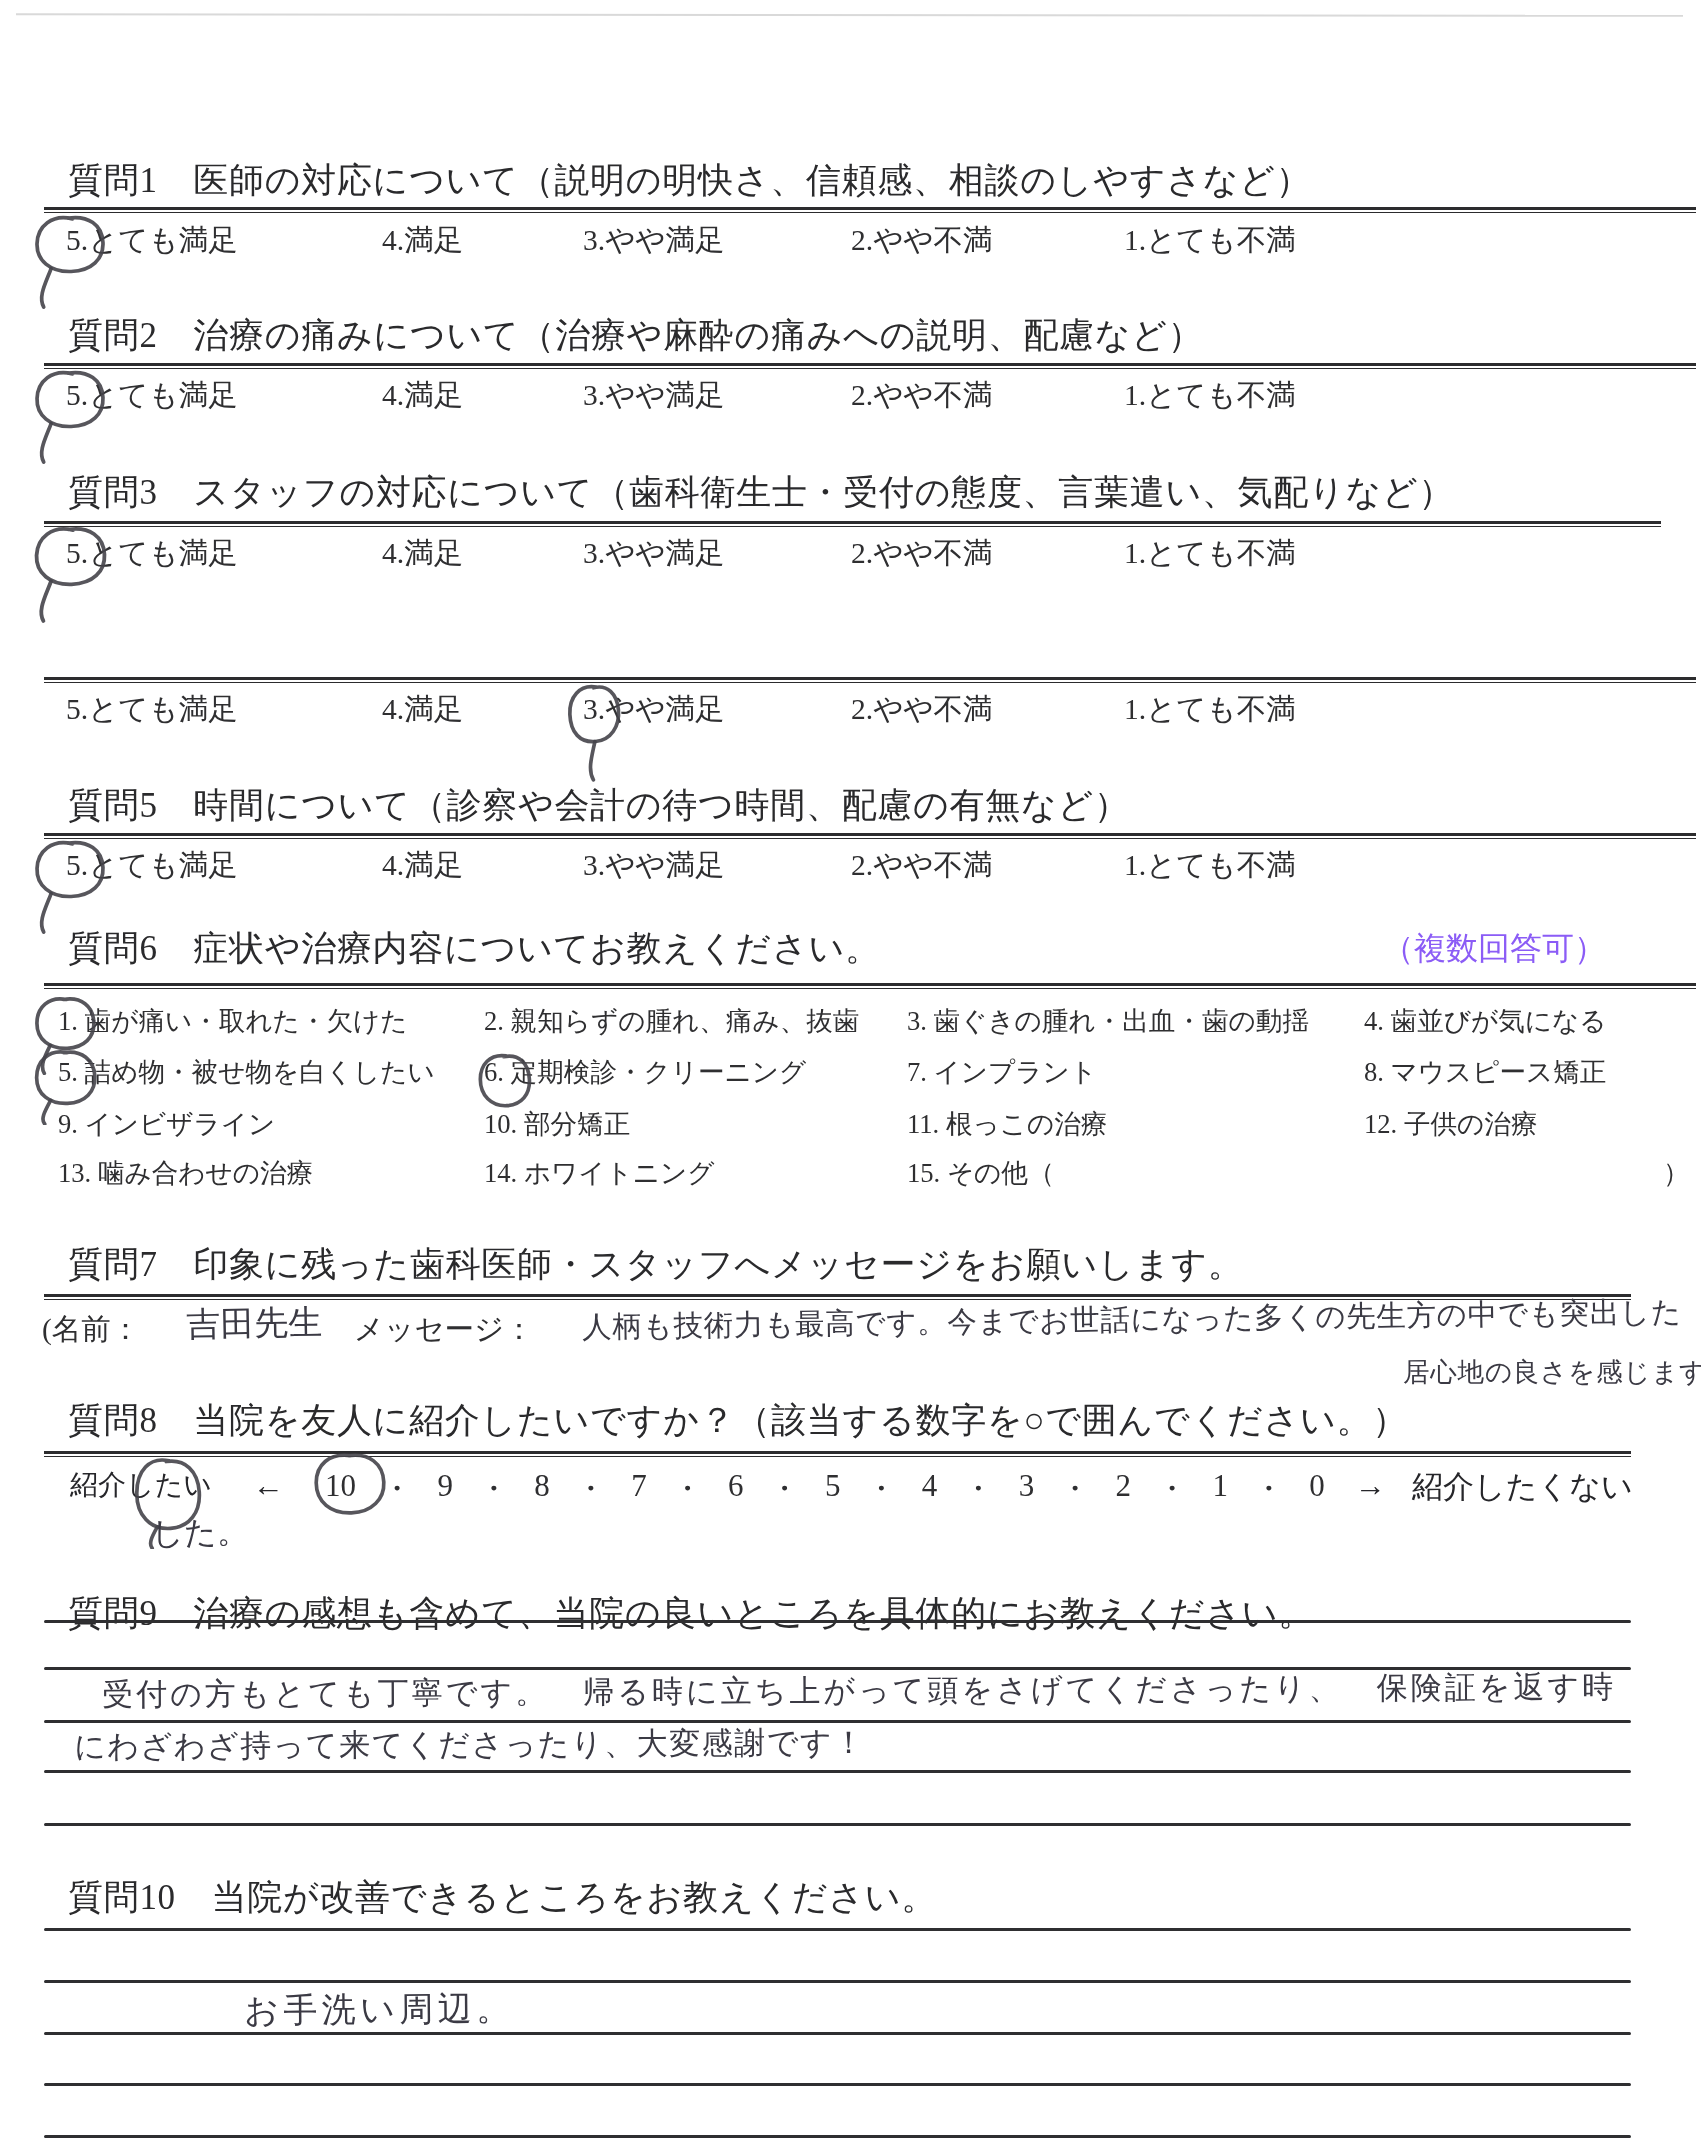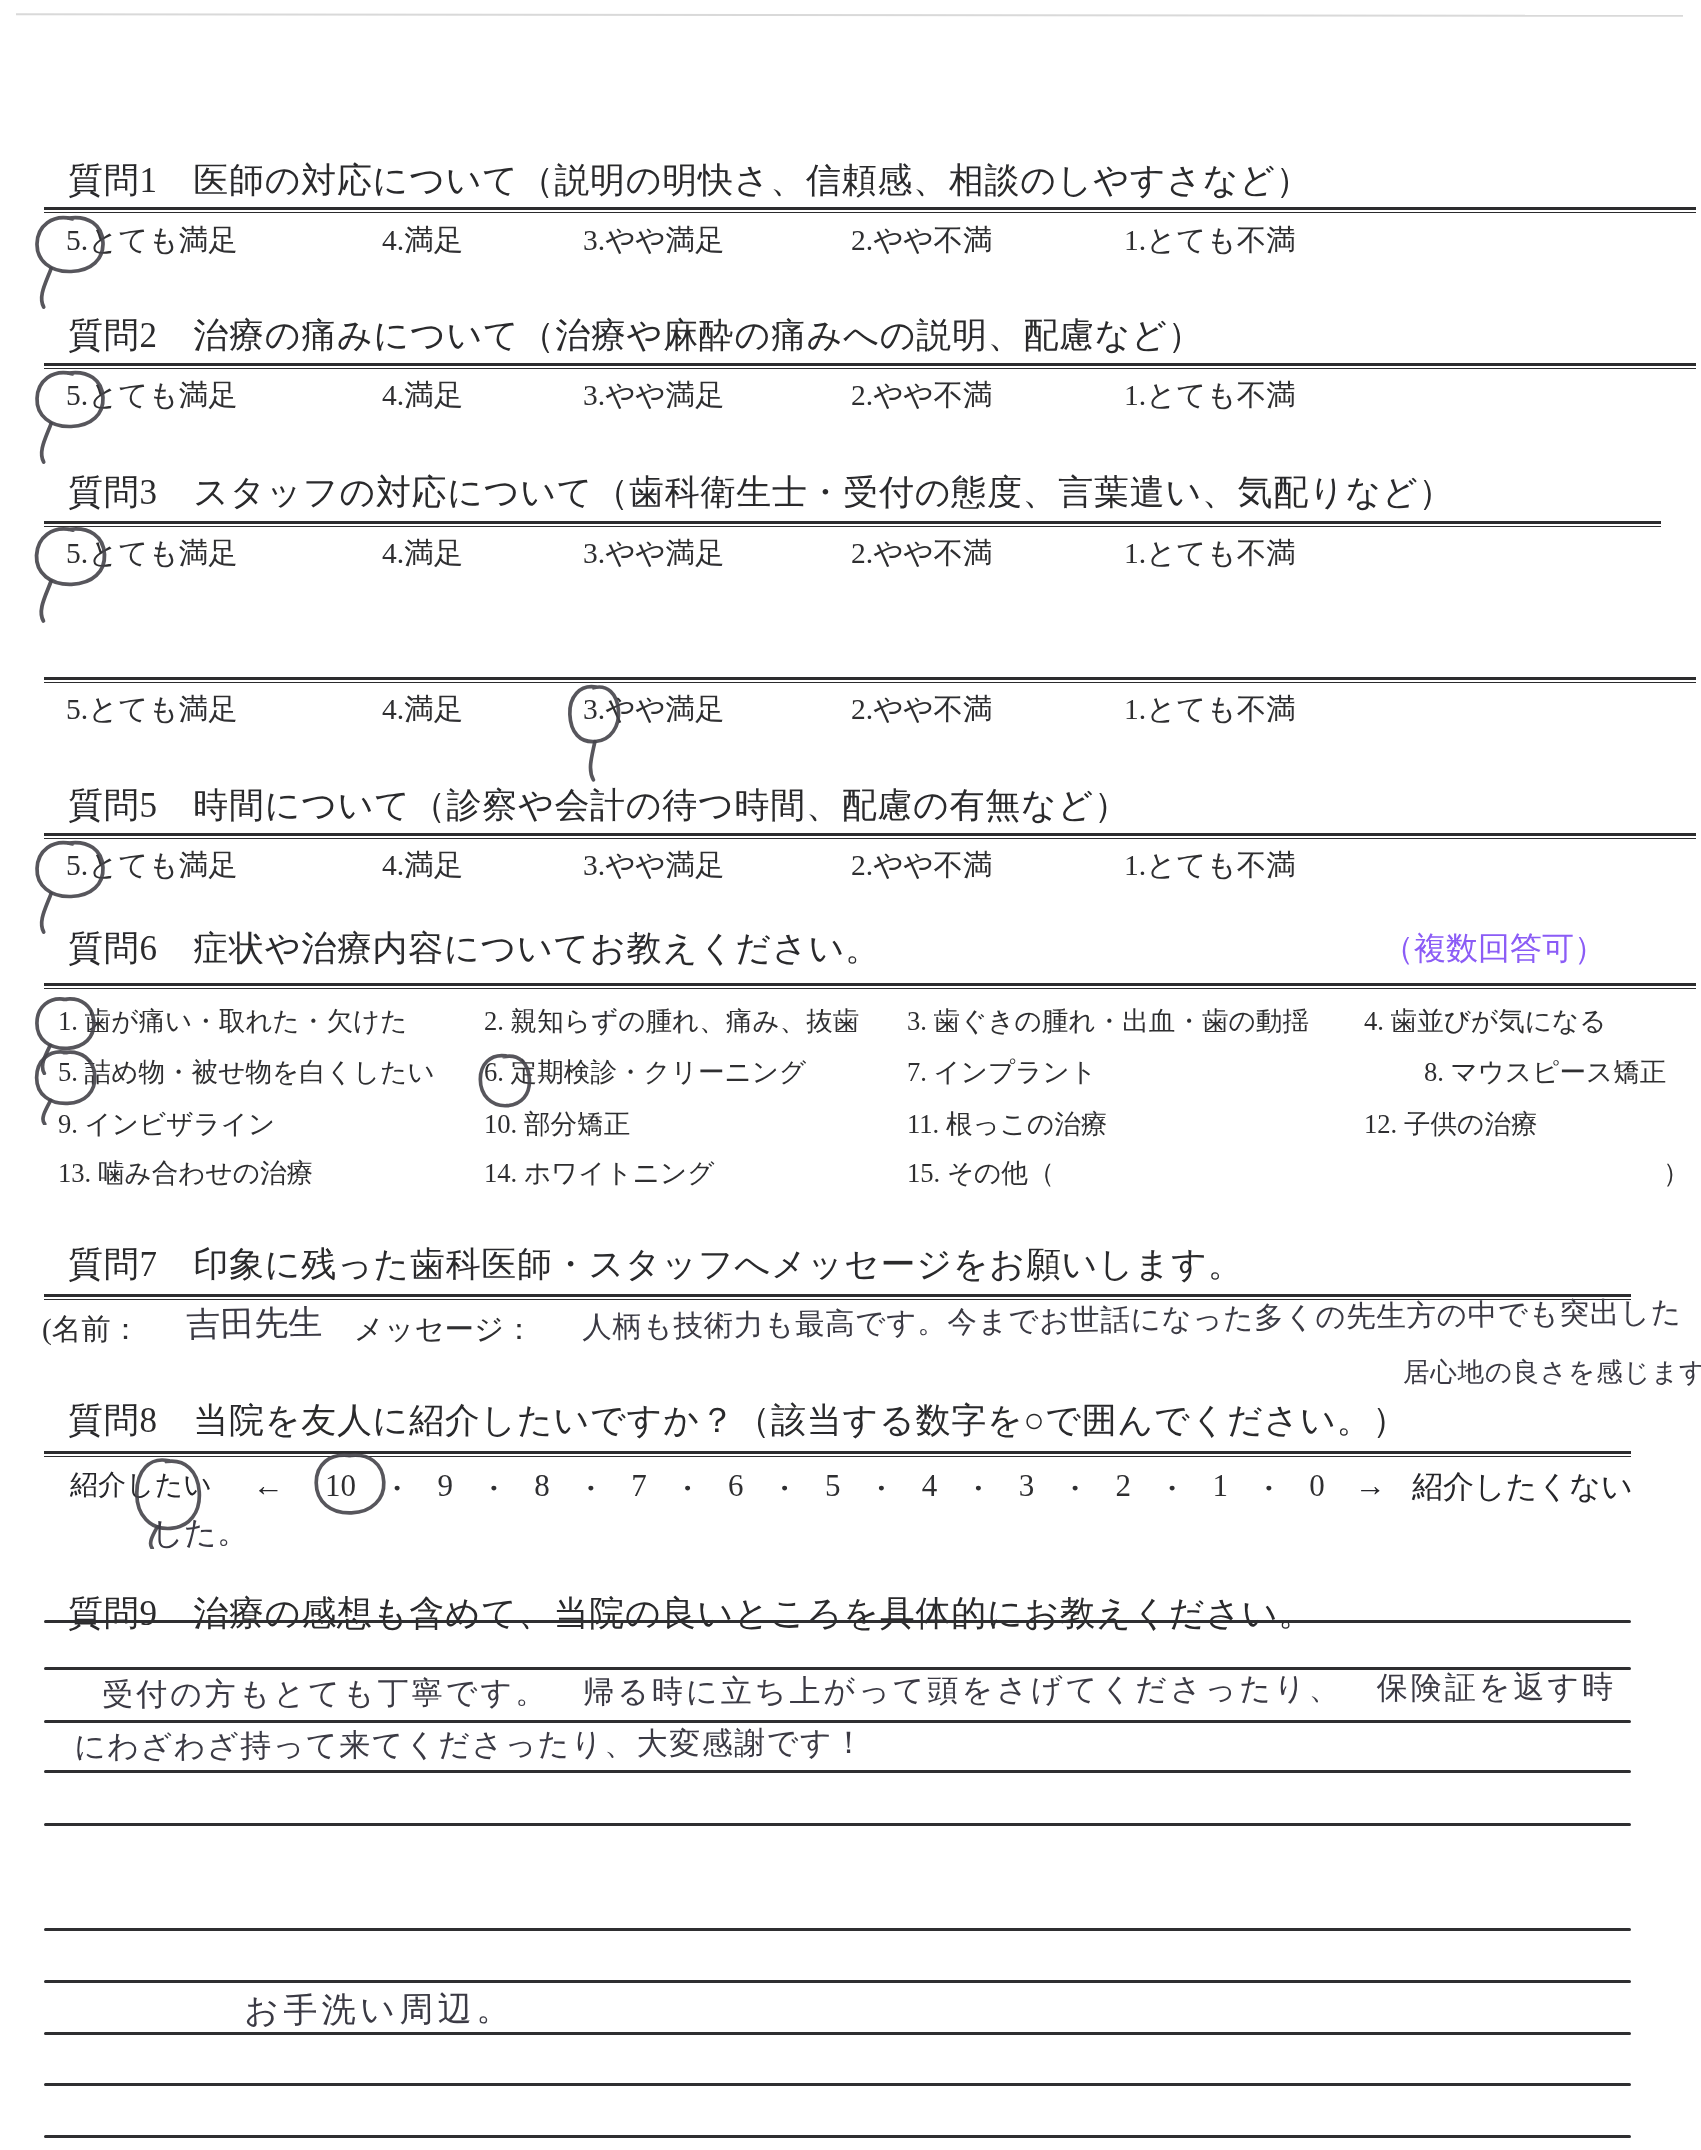--- a/index.html
+++ b/index.html
@@ -95,21 +95,21 @@
   <div class="t note" style="left:1382px; top:930px;">（複数回答可）</div>
   <div class="rule" style="left:44px; top:983px; width:1652px;"></div>
 
   <div class="t item" style="left:58px;   top:1006px;">1. 歯が痛い・取れた・欠けた</div>
   <div class="t item" style="left:484px;  top:1006px;">2. 親知らずの腫れ、痛み、抜歯</div>
   <div class="t item" style="left:907px; top:1006px;">3. 歯ぐきの腫れ・出血・歯の動揺</div>
   <div class="t item" style="left:1364px; top:1006px;font-family:Liberation Serif, serif;">4. 歯並びが気になる</div>
   <div class="t item" style="left:58px;   top:1057px;">5. 詰め物・被せ物を白くしたい</div>
   <div class="t item" style="left:484px;  top:1057px;">6. 定期検診・クリーニング</div>
   <div class="t item" style="left:907px; top:1057px;">7. インプラント</div>
-  <div class="t item" style="left:1424px; top:1057px;">8. マウスピース矯正</div>
+  <div class="t item" style="left:1364px; top:1057px;">8. マウスピース矯正</div>
   <div class="t item" style="left:58px;   top:1109px;">9. インビザライン</div>
   <div class="t item" style="left:484px;  top:1109px;">10. 部分矯正</div>
   <div class="t item" style="left:907px; top:1109px;">11. 根っこの治療</div>
   <div class="t item" style="left:1364px; top:1109px;">12. 子供の治療</div>
   <div class="t item" style="left:58px;   top:1158px;">13. 噛み合わせの治療</div>
   <div class="t item" style="left:484px;  top:1158px;">14. ホワイトニング</div>
   <div class="t item" style="left:907px; top:1158px;">15. その他（</div>
   <div class="t item" style="left:1663px; top:1158px;">）</div>
 
   <svg class="circ" style="left:31px; top:992px;" width="68" height="83" viewBox="0 0 92 112">
@@ -172,20 +172,21 @@
 
   <div class="t qhead" style="left:68px; top:1562px;margin-top:32px;">質問9　治療の感想も含めて、当院の良いところを具体的にお教えください。</div>
   <div class="wline" style="left:44px; top:1620px; width:1587px;"></div>
   <div class="wline" style="left:44px; top:1667px; width:1587px;"></div>
   <div class="wline" style="left:44px; top:1720px; width:1587px;"></div>
   <div class="wline" style="left:44px; top:1770px; width:1587px;"></div>
   <div class="wline" style="left:44px; top:1823px; width:1587px;"></div>
   <div class="t hw" style="left:102px; top:1677px; font-size:31px; letter-spacing:3px; transform:rotate(-0.3deg);">受付の方もとても丁寧です。　帰る時に立ち上がって頭をさげてくださったり、　保険証を返す時</div>
   <div class="t hw" style="left:74px; top:1729px; font-size:31px; letter-spacing:1.5px; transform:rotate(-0.3deg);">にわざわざ持って来てくださったり、大変感謝です！</div>
 
+  <div class="t qhead" style="left:68px; top:1878px;">質問10　当院が改善できるところをお教えください。</div>
   <div class="wline" style="left:44px; top:1928px; width:1587px;"></div>
   <div class="wline" style="left:44px; top:1980px; width:1587px;"></div>
   <div class="wline" style="left:44px; top:2032px; width:1587px;"></div>
   <div class="wline" style="left:44px; top:2083px; width:1587px;"></div>
   <div class="wline" style="left:44px; top:2135px; width:1587px;"></div>
   <div class="t hw" style="left:244px; top:1991px; font-size:34px; letter-spacing:4.4px; transform:rotate(-0.5deg);">お手洗い周辺。</div>
 
 </div>
 
 

